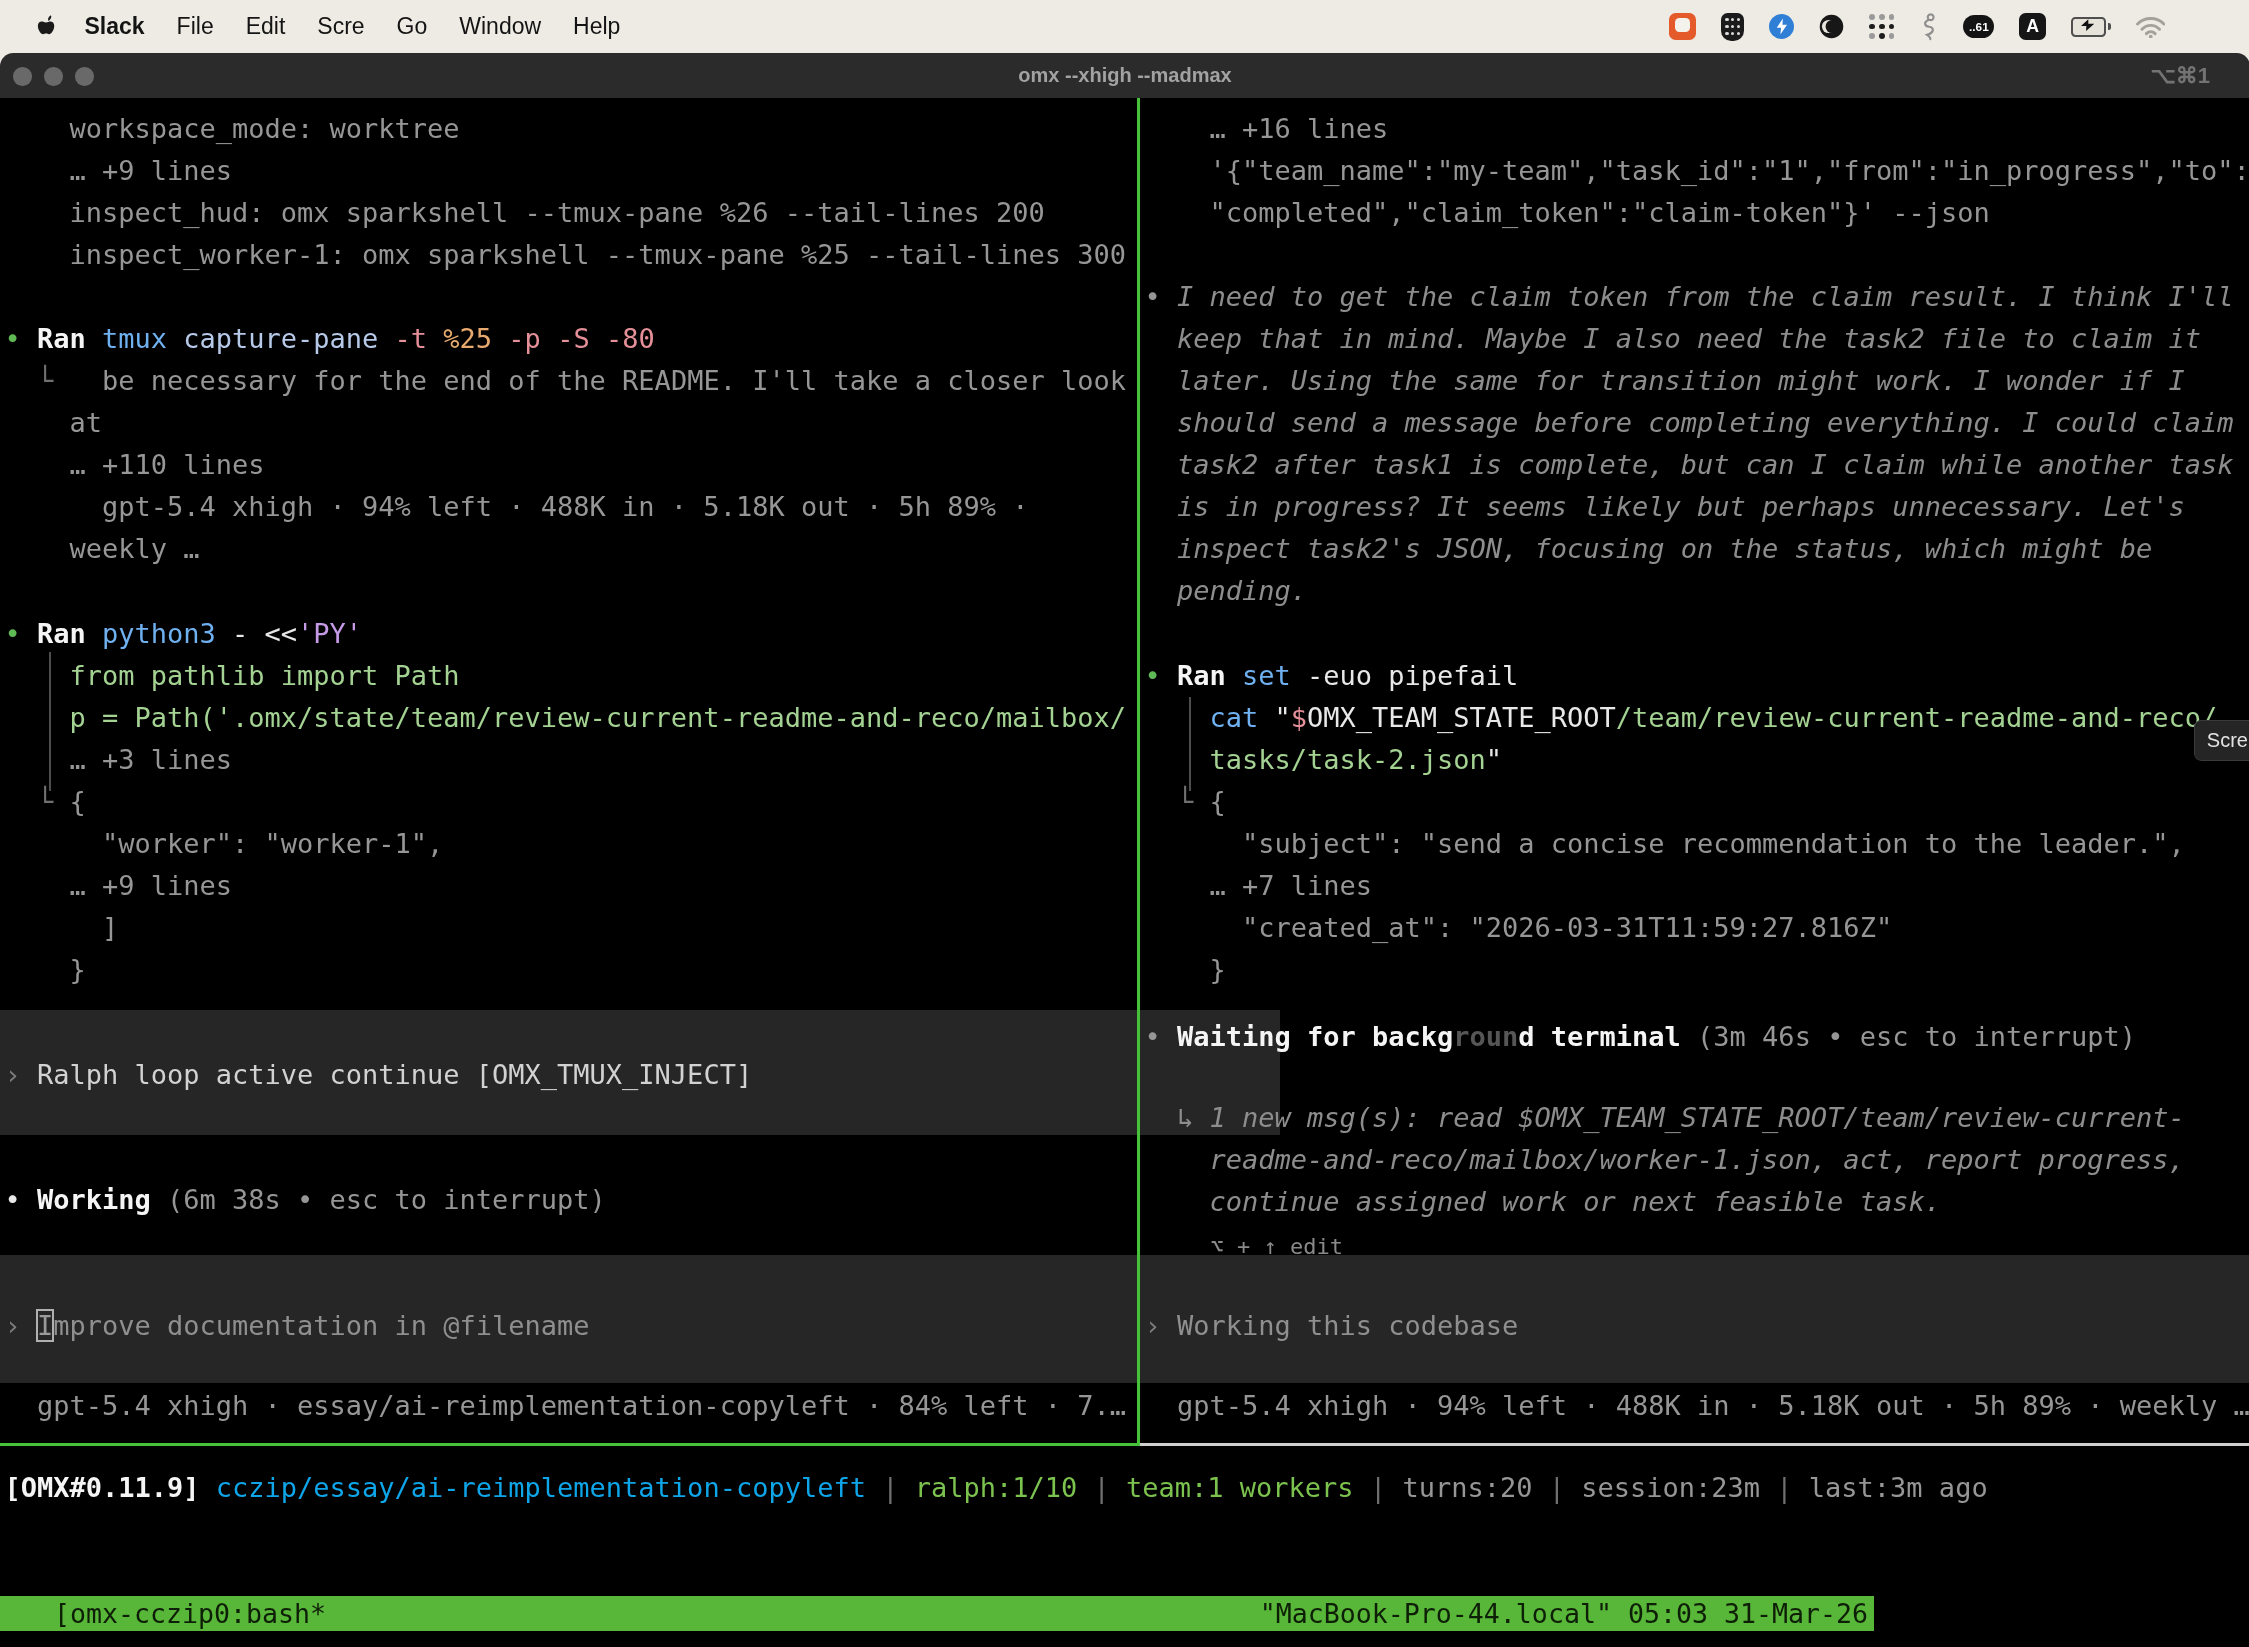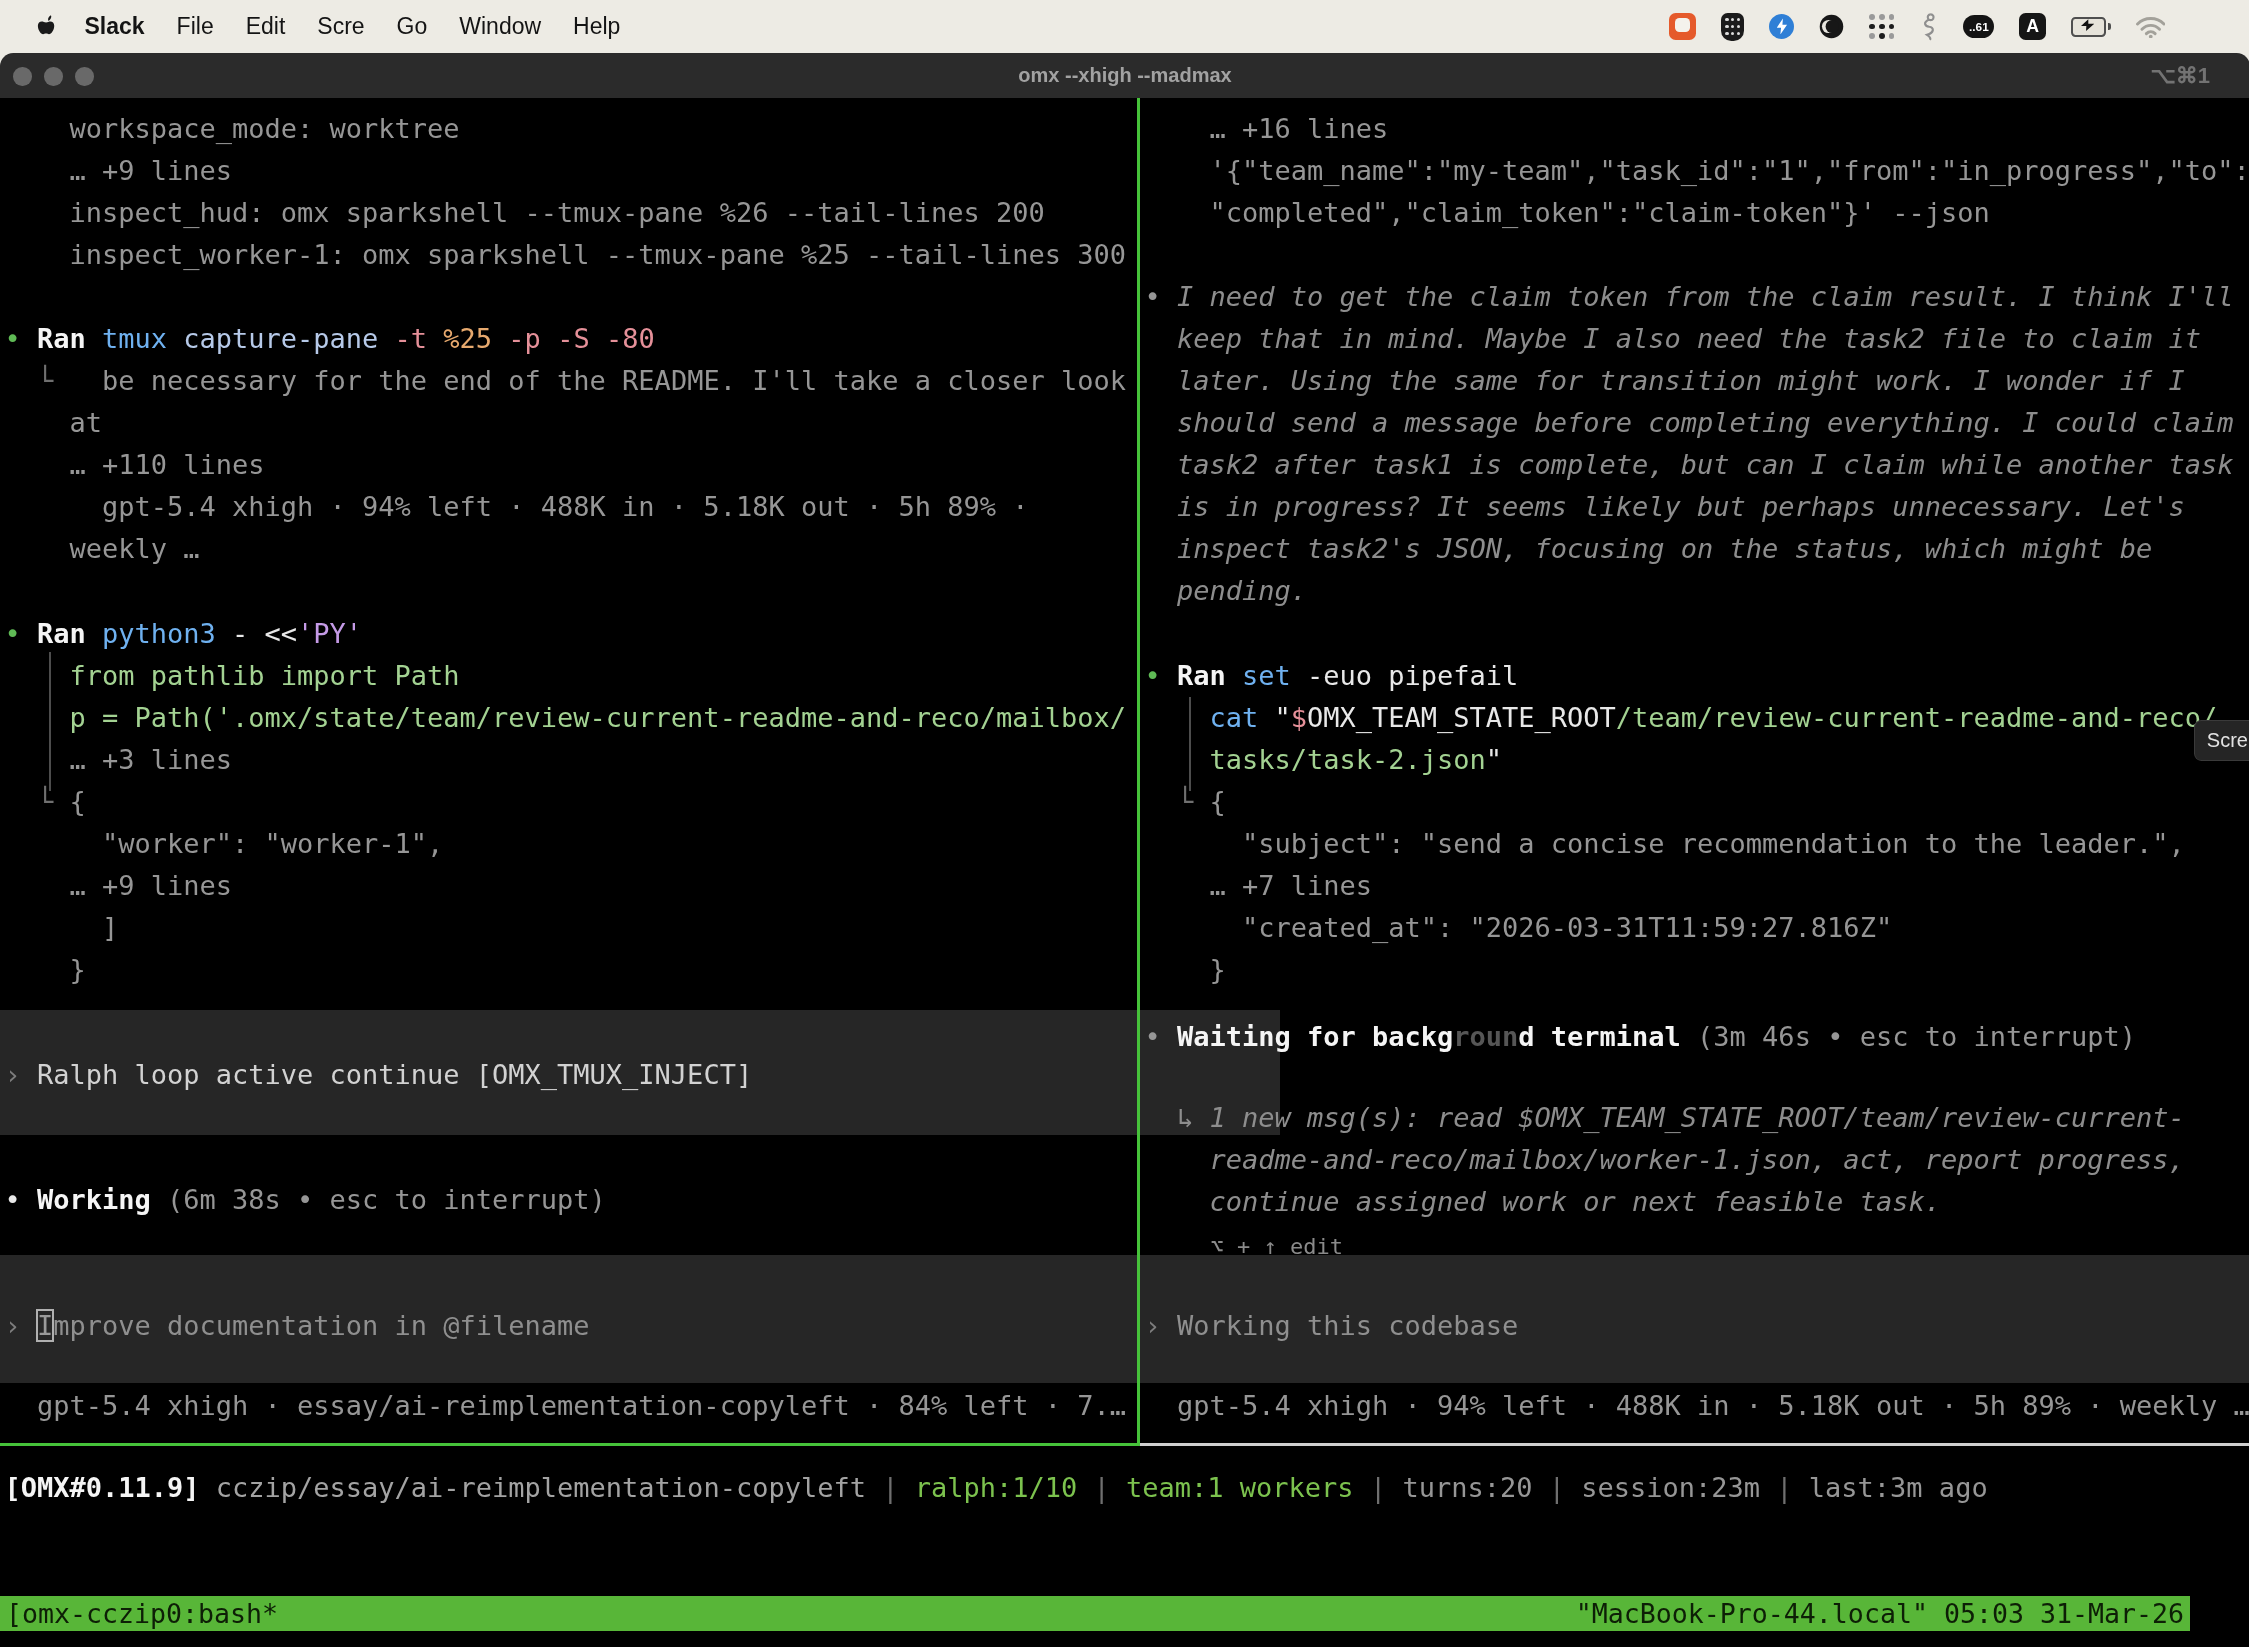--- a/index.html
+++ b/index.html
@@ -44,32 +44,32 @@
   .vdiv{position:absolute;left:1137px;top:0;width:3px;height:1346px;background:#46c23a;}
   .hdiv-g{position:absolute;left:0;top:1345px;width:1140px;height:3px;background:#46c23a;}
   .hdiv-w{position:absolute;left:1140px;top:1345px;width:1110px;height:3px;background:#cfcfcf;}
   .row{position:absolute;left:4.4px;white-space:pre;font-family:"DejaVu Sans Mono","DejaVu Sans",monospace;font-size:27px;line-height:42px;color:#969696;}
   .band{position:absolute;left:0;right:0;background:#262626;}
   .conn{position:absolute;width:2.2px;background:#4d4d4d;}
   
   .g{color:#969696}.gd{color:#6f6f6f}.w{color:#e8e8e8}
   .wb{color:#f5f5f5;font-weight:700}.dimb{color:#565656;font-weight:700}
   .blue{color:#6fb1f0}.pale{color:#b6c9e8}.pink{color:#e59099}.orange{color:#e7a96e}
-  .green{color:#a3d292}.purple{color:#c49ae6}.cyan{color:#a3a3a3}.acc{color:#7cc24e}
+  .green{color:#a3d292}.purple{color:#c49ae6}.cyan{color:#0ea5e9}.acc{color:#7cc24e}
   .bullet{color:#5fba55}
   .it{font-style:italic;color:#8d8d8d}
   .chev{color:#7d7d7d}
   .ph{color:#8f8f8f}
   .band-t{color:#d2d2d2}
   .hint{font-size:22px;color:#8a8a8a}
   .cursor{color:#9a9a9a;outline:2.2px solid #b0b0b0;outline-offset:-1.5px;}
   
   #tooltip{position:absolute;left:2194px;top:622px;width:56px;height:41px;background:#252525;border:0.7px solid #3a3a3a;border-right:none;border-radius:7.4px 0 0 7.4px;color:#e3e3e3;font-size:20px;display:flex;align-items:center;padding-left:11.8px;box-sizing:border-box;z-index:6;}
   
-  #tmuxbar{position:absolute;left:0;top:1498px;width:2190px;height:35px;background:#58b638;display:flex;align-items:center;justify-content:space-between;font-family:"DejaVu Sans Mono","DejaVu Sans",monospace;font-size:26.6px;color:#0d1f06;z-index:6;}
+  #tmuxbar{position:absolute;left:0;top:1498px;width:1826px;height:35px;background:#58b638;display:flex;align-items:center;justify-content:space-between;font-family:"DejaVu Sans Mono","DejaVu Sans",monospace;font-size:26.6px;color:#0d1f06;z-index:6;padding-left:48px;}
   #tmuxbar .lft{margin-left:5.9px;white-space:pre;}
   #tmuxbar .rgt{margin-right:5.9px;white-space:pre;}
 </style>
 </head>
 <body>
 
 <div id="screen">
 
   <div id="behind-top"></div>
 

